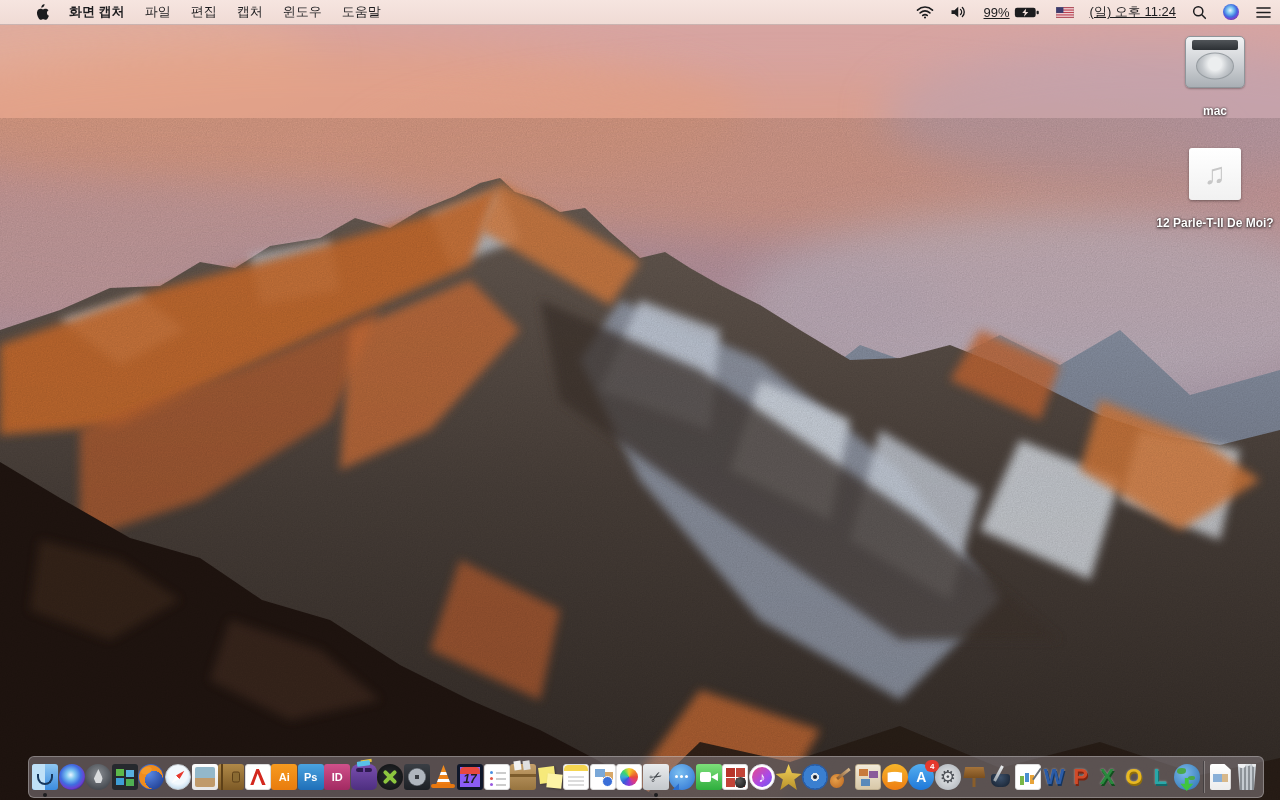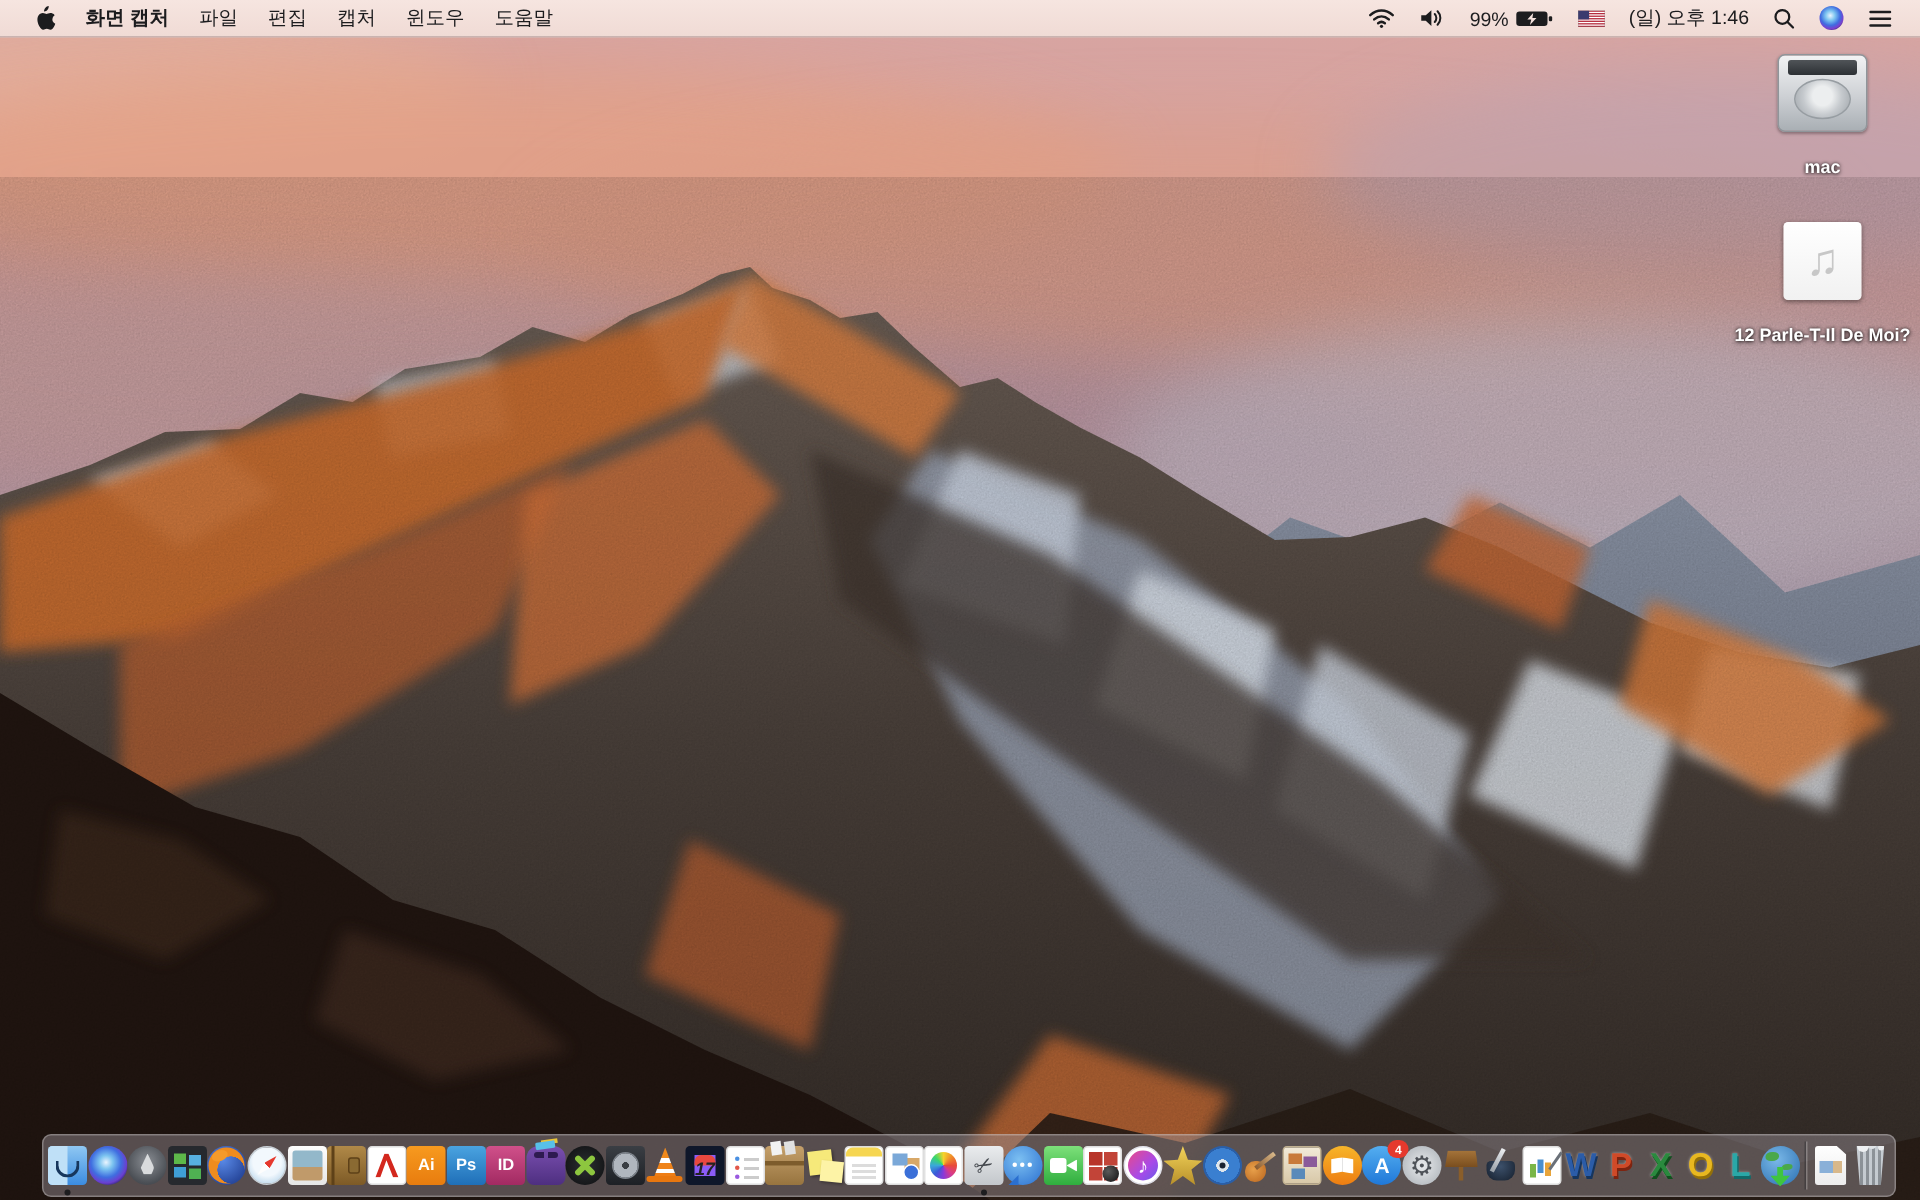--- a/index.html
+++ b/index.html
@@ -4,24 +4,24 @@
 <style>
   html,body{margin:0;padding:0;width:1280px;height:800px;overflow:hidden;
     font-family:"Liberation Sans","DejaVu Sans",sans-serif;-webkit-font-smoothing:antialiased;}
   #screen{position:relative;width:1280px;height:800px;background:#9aa2b4;}
   #wallpaper{position:absolute;inset:0;z-index:0;}
 
   
   #menubar{position:absolute;top:0;left:0;right:0;height:24px;z-index:50;
     background:linear-gradient(#f6e5e0,#f0dbd5);border-bottom:1px solid rgba(120,90,90,.35);
     display:flex;align-items:center;color:#1c1c1e;font-size:13px;}
-  .mb-left{display:flex;align-items:center;gap:0;padding-left:12px;}
+  .mb-left{display:flex;align-items:center;gap:0;padding-left:24px;}
   .mb-item{padding:0 10px;height:24px;display:flex;align-items:center;cursor:default;white-space:nowrap;}
   .mb-appname{font-weight:bold;}
-  .mb-right{margin-left:auto;display:flex;align-items:center;padding-right:10px;}
+  .mb-right{margin-left:auto;display:flex;align-items:center;text-decoration:underline;}
   .mb-status{padding:0 8px;height:24px;display:flex;align-items:center;gap:4px;white-space:nowrap;}
   .mb-status svg{display:block;}
 
   
   #desktop-icons{position:absolute;top:30px;right:2px;width:126px;height:470px;z-index:10;}
   .desk-icon{position:absolute;left:0;width:100%;text-align:center;cursor:default;}
   .desk-icon:nth-child(1){top:6px;}
   .desk-icon:nth-child(2){top:118px;}
   .desk-icon:nth-child(3){top:226px;}
   .desk-icon:nth-child(4){top:348px;}
@@ -97,21 +97,21 @@
   .ic-xbmc::after{transform:translate(-50%,-50%) rotate(-45deg);}
   .ic-disk-utility-app{background:linear-gradient(#3a3e44,#1d2025);}
   .ic-disk-utility-app::before{content:"";position:absolute;inset:4px;border-radius:50%;
     background:radial-gradient(circle,#3a3e44 0 18%,#b0b6be 19% 62%,#7c828a 63% 100%);}
   .ic-vlc{border-radius:0;}
   .ic-vlc::before{content:"";position:absolute;left:50%;bottom:5px;transform:translateX(-50%);width:20px;height:20px;
     background:linear-gradient(180deg,#f08a1d 0 34%,#fff 34% 50%,#ef831a 50% 72%,#fdfdfd 72% 84%,#ee7d15 84%);
     clip-path:polygon(50% 0,88% 100%,12% 100%);}
   .ic-vlc::after{content:"";position:absolute;left:50%;bottom:2px;transform:translateX(-50%);
     width:24px;height:4px;background:#e8770f;border-radius:2px;}
-  .ic-calendar{background:#8b5cf6;border:6px solid #0f172a;box-sizing:border-box;font-style:italic;}
+  .ic-calendar{background:#8b5cf6;border:3px solid #0f172a;box-sizing:border-box;font-style:italic;}
   .ic-calendar::before{content:"";position:absolute;top:0;left:0;right:0;height:7px;background:#e8483f;border-radius:4.5px 4.5px 0 0;}
   .ic-calendar .glyph{color:#222;font-size:12px;top:4px;}
   .ic-reminders{background:#fff;border:1px solid #ddd;box-sizing:border-box;}
   .ic-reminders::before{content:"";position:absolute;left:5px;top:6px;width:3px;height:3px;border-radius:50%;
     background:#4a90e2;box-shadow:0 6px 0 #e2574a,0 12px 0 #9a5ae0;}
   .ic-reminders::after{content:"";position:absolute;left:11px;top:6.5px;width:10px;height:2px;background:#ccc;
     box-shadow:0 6px 0 #ccc,0 12px 0 #ccc;}
   .ic-archive-box{background:linear-gradient(#c5a06b,#97743f);border-radius:3px;}
   .ic-archive-box::before{content:"";position:absolute;top:-3px;left:4px;width:7px;height:9px;background:#f2f2f2;
     transform:rotate(-8deg);box-shadow:9px 1px 0 #e0e0e0;}
@@ -346,21 +346,21 @@
               <rect y="4.23" width="18" height="0.85"></rect>
               <rect y="5.92" width="18" height="0.85"></rect>
               <rect y="7.62" width="18" height="0.85"></rect>
               <rect y="9.31" width="18" height="0.85"></rect>
             </g>
           <rect width="7.4" height="5.92" fill="#3c3b6e"></rect>
           <rect x="0" y="0" width="18" height="11" fill="none" stroke="#8a8a8a" stroke-width="0.4"></rect>
         </svg>
       </div>
       <div class="mb-status">
-        <span>(일) 오후 1:46</span>
+        <span>(일) 오후 11:24</span>
       </div>
       <div class="mb-status">
         <svg width="15" height="15" viewBox="0 0 18 18" fill="none" stroke="#1c1c1e" stroke-width="1.8" stroke-linecap="round">
           <circle cx="7.5" cy="7.5" r="5.5"></circle>
             <line x1="11.8" y1="11.8" x2="16" y2="16"></line>
         </svg>
       </div>
       <div class="mb-status">
         <span style="display:block;width:16px;height:16px;border-radius:50%;
           background:radial-gradient(circle at 45% 40%,#eaf5ff 0%,#7cc4f0 25%,#3f6ee0 50%,#7a3fd0 68%,#141b3a 85%,#0b0e20 100%);"></span>

